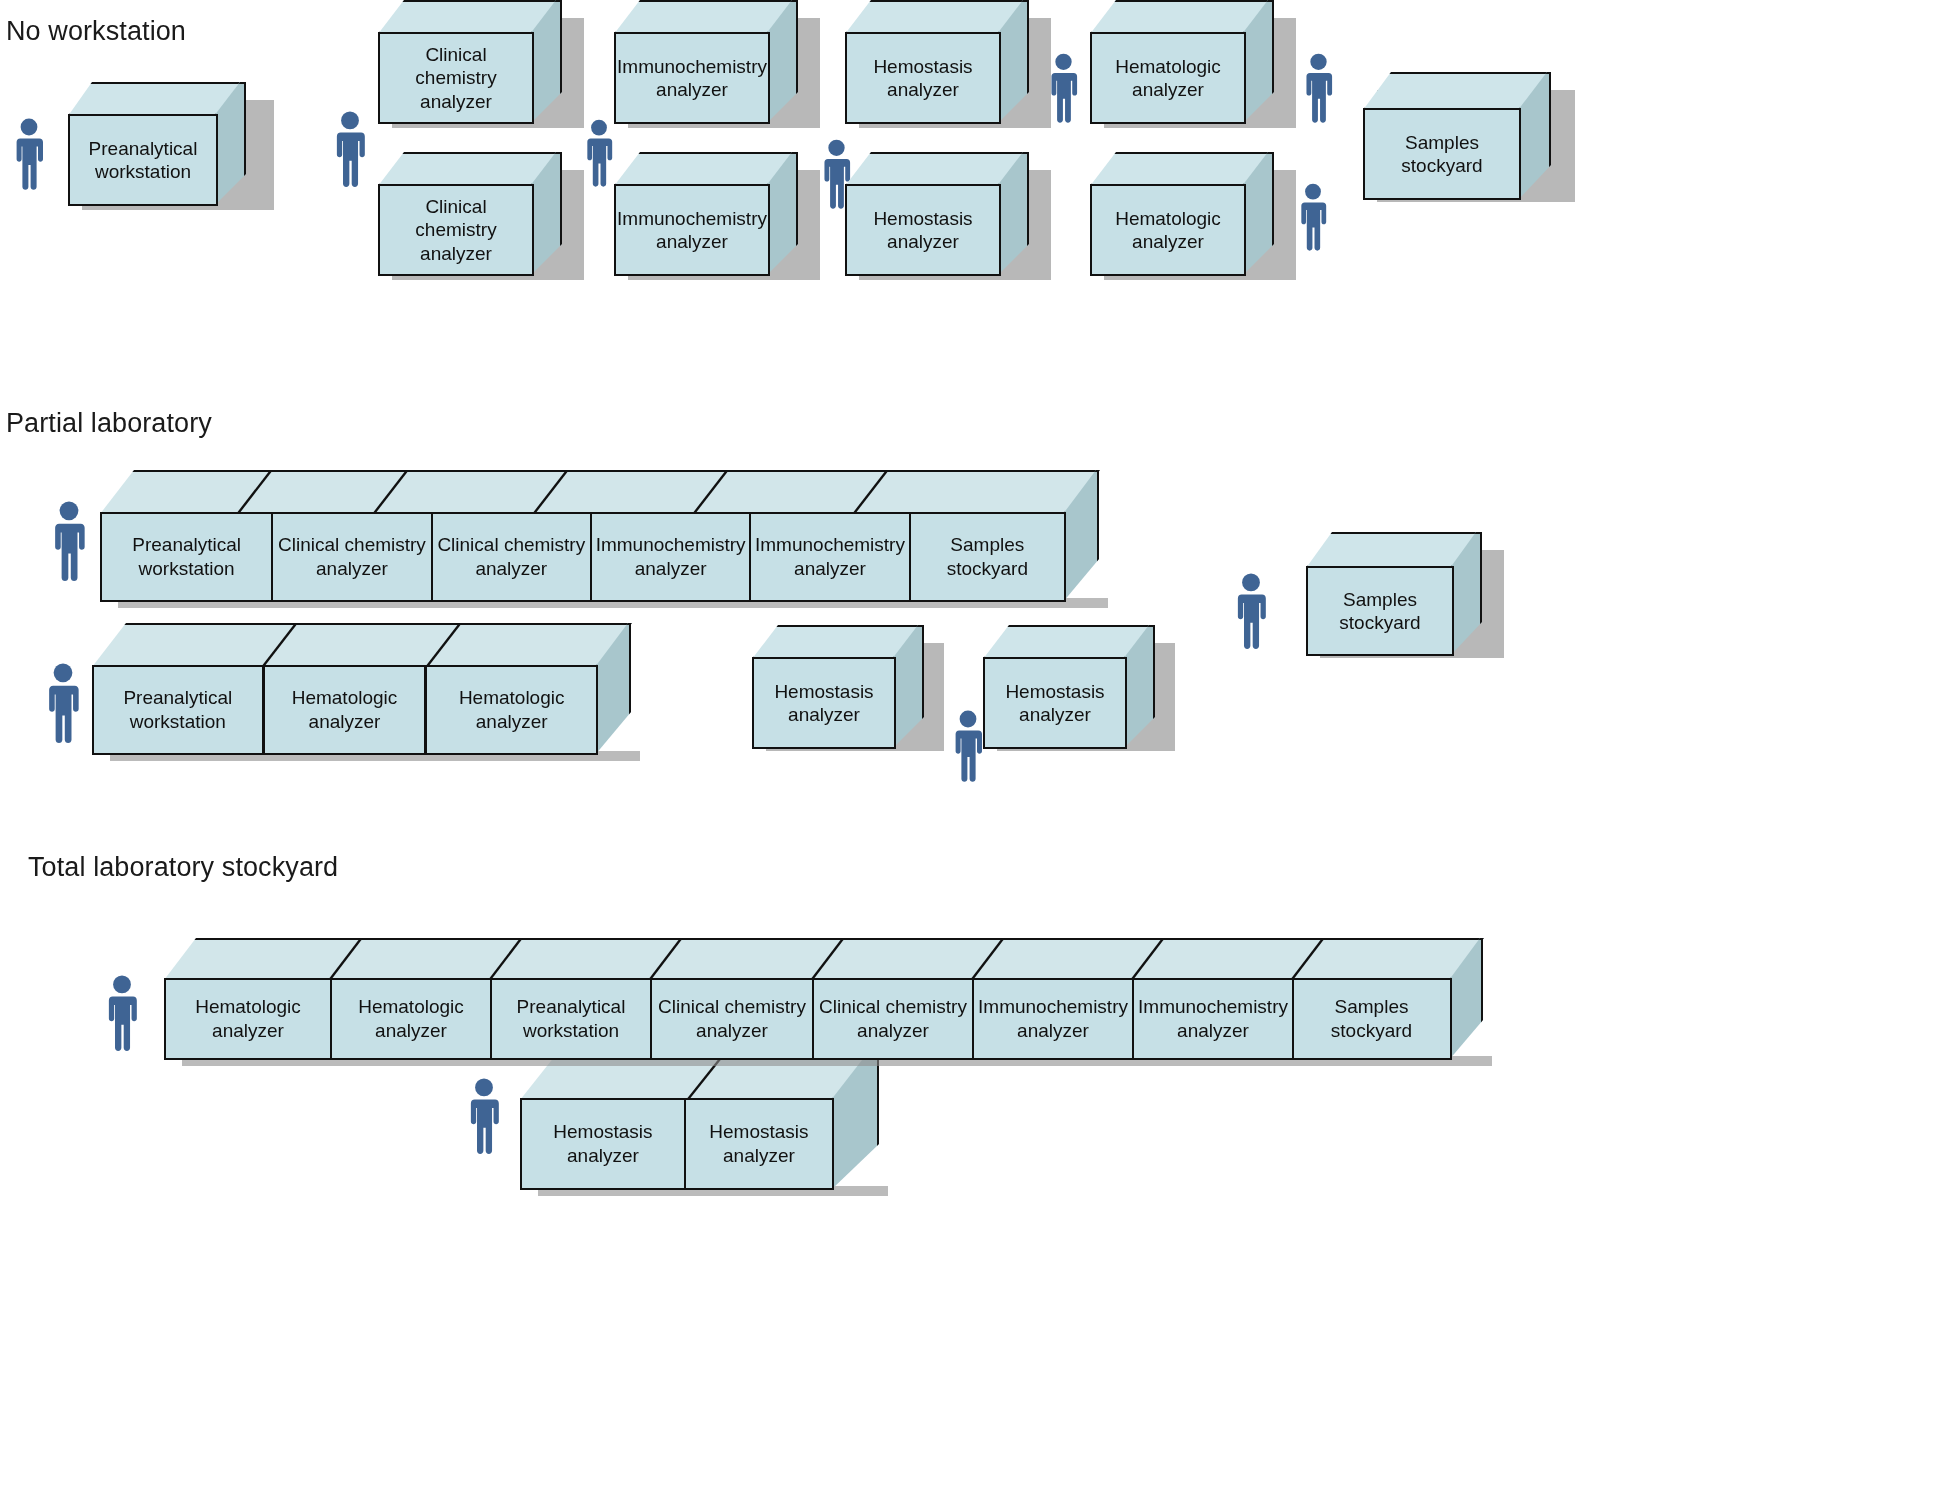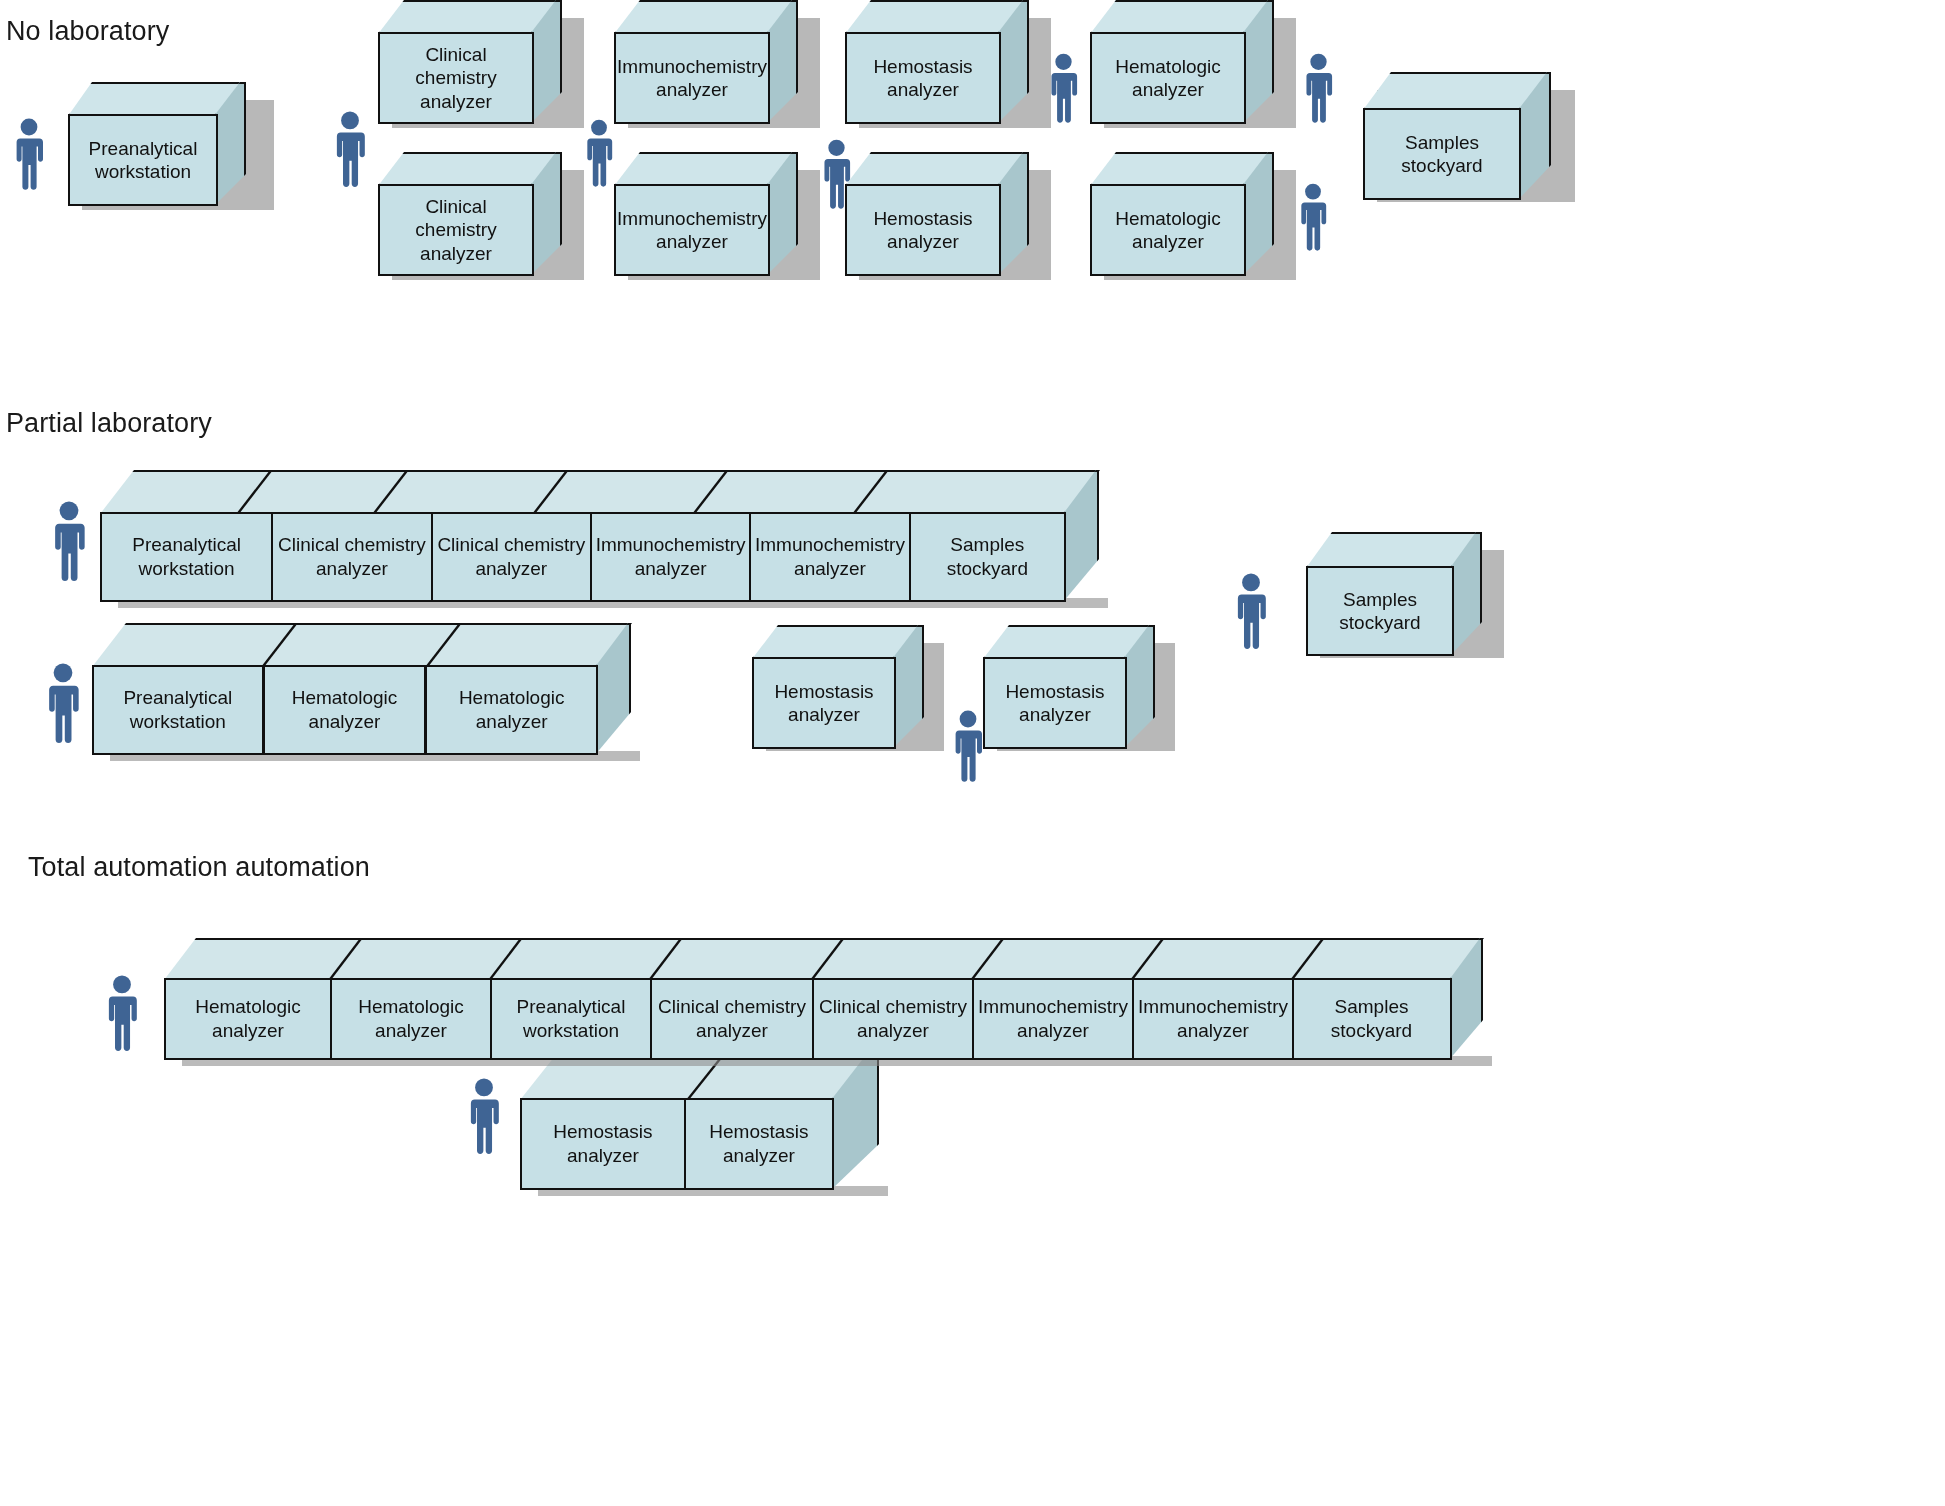--- a/index.html
+++ b/index.html
@@ -87,21 +87,21 @@
 
   
   .person{position:absolute;}
   .person svg{display:block;}
 </style>
 </head>
 <body>
 
 <div class="stage">
 
-  <div class="section-title" style="left:6px;top:16px;">No laboratory</div>
+  <div class="section-title" style="left:6px;top:16px;">No workstation</div>
 
   <div class="person" style="left:12px;top:118px;">
     <svg width="34" height="72" viewBox="0 0 34 72">
         <g fill="#3f6494">
       <circle cx="17" cy="9" r="8.4"></circle>
       <path d="M6.6 20.5h20.8c2.3 0 3.6 1.5 3.6 3.6v17.2c0 1.6-1.2 2.5-2.6 2.5-1.3 0-2.4-.9-2.4-2.5V28.5h-1.4v40.3c0 1.8-1.3 3-3 3s-3-1.3-3-3V47.1h-2.2v21.7c0 1.8-1.3 3-3 3s-3-1.3-3-3V28.5H9.6v12.8c0 1.6-1.1 2.5-2.4 2.5-1.4 0-2.6-.9-2.6-2.5V24.1c0-2.1 1.3-3.6 3.6-3.6z"></path>
     </g>
       </svg>
   </div>
   <div class="person" style="left:332px;top:110px;">
@@ -349,21 +349,21 @@
 
   <div class="box" style="left:1306px;top:532px;width:200px;height:130px;">
     <div class="shadow" style="left:14px;top:18px;width:184px;height:108px;"></div>
     <div class="top" style="left:0;top:0;width:172px;height:36px;clip-path:polygon(26px 0,172px 0,146px 36px,0 36px);"></div>
     <div class="side" style="left:144px;top:0;width:32px;height:124px;clip-path:polygon(26px 0,32px 0,32px 90px,0 124px,0 36px);"></div>
     <div class="front" style="left:0;top:34px;width:148px;height:90px;">
       <span><span>Samples</span><br><span>stockyard</span></span>
     </div>
   </div>
 
-  <div class="section-title" style="left:28px;top:852px;">Total automation automation</div>
+  <div class="section-title" style="left:28px;top:852px;">Total laboratory stockyard</div>
 
   <div class="person" style="left:104px;top:973px;">
     <svg width="36" height="80" viewBox="0 0 34 72">
         <g fill="#3f6494">
       <circle cx="17" cy="9" r="8.4"></circle>
       <path d="M6.6 20.5h20.8c2.3 0 3.6 1.5 3.6 3.6v17.2c0 1.6-1.2 2.5-2.6 2.5-1.3 0-2.4-.9-2.4-2.5V28.5h-1.4v40.3c0 1.8-1.3 3-3 3s-3-1.3-3-3V47.1h-2.2v21.7c0 1.8-1.3 3-3 3s-3-1.3-3-3V28.5H9.6v12.8c0 1.6-1.1 2.5-2.4 2.5-1.4 0-2.6-.9-2.6-2.5V24.1c0-2.1 1.3-3.6 3.6-3.6z"></path>
     </g>
       </svg>
   </div>
   <div class="person" style="left:466px;top:1076px;">

